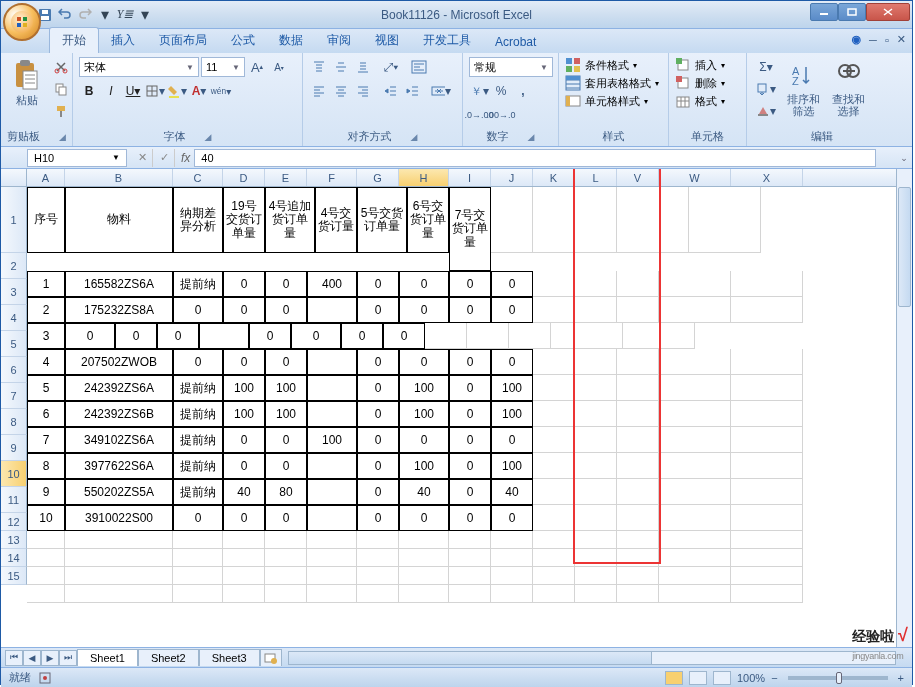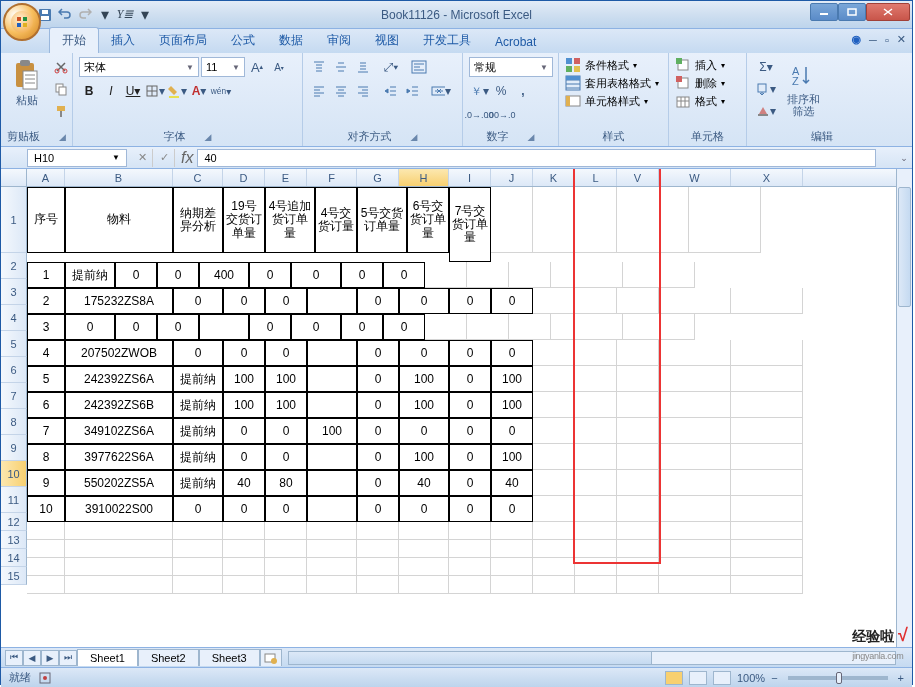--- a/index.html
+++ b/index.html
@@ -40,21 +40,21 @@
 .small-btn { width: 20px; height: 20px; display: flex; align-items: center; justify-content: center; font-size: 12px; color: #3b5a82; cursor: pointer; }
 .small-btn.bold { font-weight: bold; color: #222; }
 .small-btn.italic { font-style: italic; color: #222; }
 .small-btn.underline { text-decoration: underline; color: #222; }
 
 .namebox-bar { height: 22px; background: linear-gradient(#e8f0fb, #d5e4f5); border-bottom: 1px solid #8db2e3; display: flex; align-items: center; }
 .name-box { width: 100px; height: 18px; border: 1px solid #a0b8d8; background: #fff; margin-left: 26px; display: flex; align-items: center; padding: 0 6px; font-size: 11px; }
 .name-box .arrow { margin-left: auto; font-size: 8px; }
 .fx-controls { display: flex; align-items: center; margin-left: 6px; gap: 2px; }
 .fx-btn { width: 20px; height: 18px; display: flex; align-items: center; justify-content: center; font-size: 11px; color: #888; border-right: 1px solid #ccc; }
-.fx-label { font-style: italic; font-size: 16px; color: #666; padding: 0 4px; }
+.fx-label { font-style: italic; font-size: 12px; color: #666; padding: 0 4px; }
 .formula-input { flex: 1; height: 18px; border: 1px solid #a0b8d8; background: #fff; font-size: 11px; padding: 0 6px; display: flex; align-items: center; margin-right: 20px; }
 .expand-btn { width: 16px; display:flex; align-items:center; justify-content:center; font-size:9px; color:#667; }
 
 .sheet-area { position: relative; background: #fff; height: 478px; overflow: hidden; }
 .red-box { position: absolute; border: 2px solid #ec3434; pointer-events: none; }
 
 .col-headers { display: flex; height: 18px; background: linear-gradient(#f4f8fd, #dce8f7); border-bottom: 1px solid #9eb6ce; }
 .corner-cell { width: 26px; border-right: 1px solid #9eb6ce; background: linear-gradient(#f4f8fd, #dce8f7); }
 .col-header { border-right: 1px solid #c4d4e8; display: flex; align-items: center; justify-content: center; font-size: 11px; color: #3b5a82; cursor: pointer; }
 .col-header.highlight { background: linear-gradient(#fce8b0, #f8d070); }
@@ -420,20 +420,31 @@
           <span class="icon">
               <svg width="28" height="28">
                 <text x="2" y="14" font-size="11" fill="#4a7ab0">A</text>
                 <text x="2" y="24" font-size="11" fill="#4a7ab0">Z</text>
                 <path d="M16 6 V22 M13 19 L16 22 L19 19" stroke="#4a7ab0" fill="none" stroke-width="1.5"></path>
               </svg>
             </span>
           <span class="label" style="white-space:pre-line;text-align:center;line-height:1.1;">排序和
 筛选</span>
         </div>
+        <div class="ribbon-btn-large">
+          <span class="icon">
+              <svg width="28" height="28">
+                <circle cx="10" cy="10" r="6" fill="none" stroke="#555" stroke-width="2"></circle>
+                <circle cx="18" cy="10" r="6" fill="none" stroke="#555" stroke-width="2"></circle>
+                <path d="M8 10 H20" stroke="#555" stroke-width="2"></path>
+              </svg>
+            </span>
+          <span class="label" style="white-space:pre-line;text-align:center;line-height:1.1;">查找和
+选择</span>
+        </div>
       </div>
       <div class="ribbon-group-label">编辑</div>
     </div>
   </div>
 
   <div class="namebox-bar">
     <div class="name-box">
         <span>H10</span>
         <span class="arrow">▼</span>
       </div>
@@ -486,29 +497,30 @@
       <div class="cells" id="cells">
           <div class="cell-row">
             <div class="cell bordered vtext" style="width: 38px; height: 66px;">序号</div>
             <div class="cell bordered vtext" style="width: 108px; height: 66px;">物料</div>
             <div class="cell bordered vtext" style="width: 50px; height: 66px;">纳期差异分析</div>
             <div class="cell bordered vtext" style="width: 42px; height: 66px;">19号交货订单量</div>
             <div class="cell bordered vtext" style="width: 50px; height: 66px;">4号追加货订单量</div>
             <div class="cell bordered vtext" style="width: 42px; height: 66px;">4号交货订量</div>
             <div class="cell bordered vtext" style="width: 50px; height: 66px;">5号交货订单量</div>
             <div class="cell bordered vtext" style="width: 42px; height: 66px;">6号交货订单量</div>
-            <div class="cell bordered vtext" style="width: 42px; height: 75px;">7号交货订单量</div>
+            <div class="cell bordered vtext" style="width: 42px; height: 84px;">7号交货订单量</div>
             <div class="cell" style="width: 42px; height: 66px;"></div>
             <div class="cell" style="width: 42px; height: 66px;"></div>
             <div class="cell" style="width: 42px; height: 66px;"></div>
             <div class="cell" style="width: 72px; height: 66px;"></div>
             <div class="cell" style="width: 72px; height: 66px;"></div>
           </div>
           <div class="cell-row">
             <div class="cell bordered" style="width: 38px; height: 26px;">1</div>
+            <div class="cell bordered" style="width: 108px; height: 26px;">165582ZS6A</div>
             <div class="cell bordered" style="width: 50px; height: 26px;">提前纳</div>
             <div class="cell bordered" style="width: 42px; height: 26px;">0</div>
             <div class="cell bordered" style="width: 42px; height: 26px;">0</div>
             <div class="cell bordered" style="width: 50px; height: 26px;">400</div>
             <div class="cell bordered" style="width: 42px; height: 26px;">0</div>
             <div class="cell bordered" style="width: 50px; height: 26px;">0</div>
             <div class="cell bordered" style="width: 42px; height: 26px;">0</div>
             <div class="cell bordered" style="width: 42px; height: 26px;">0</div>
             <div class="cell" style="width: 42px; height: 26px;"></div>
             <div class="cell" style="width: 42px; height: 26px;"></div>

